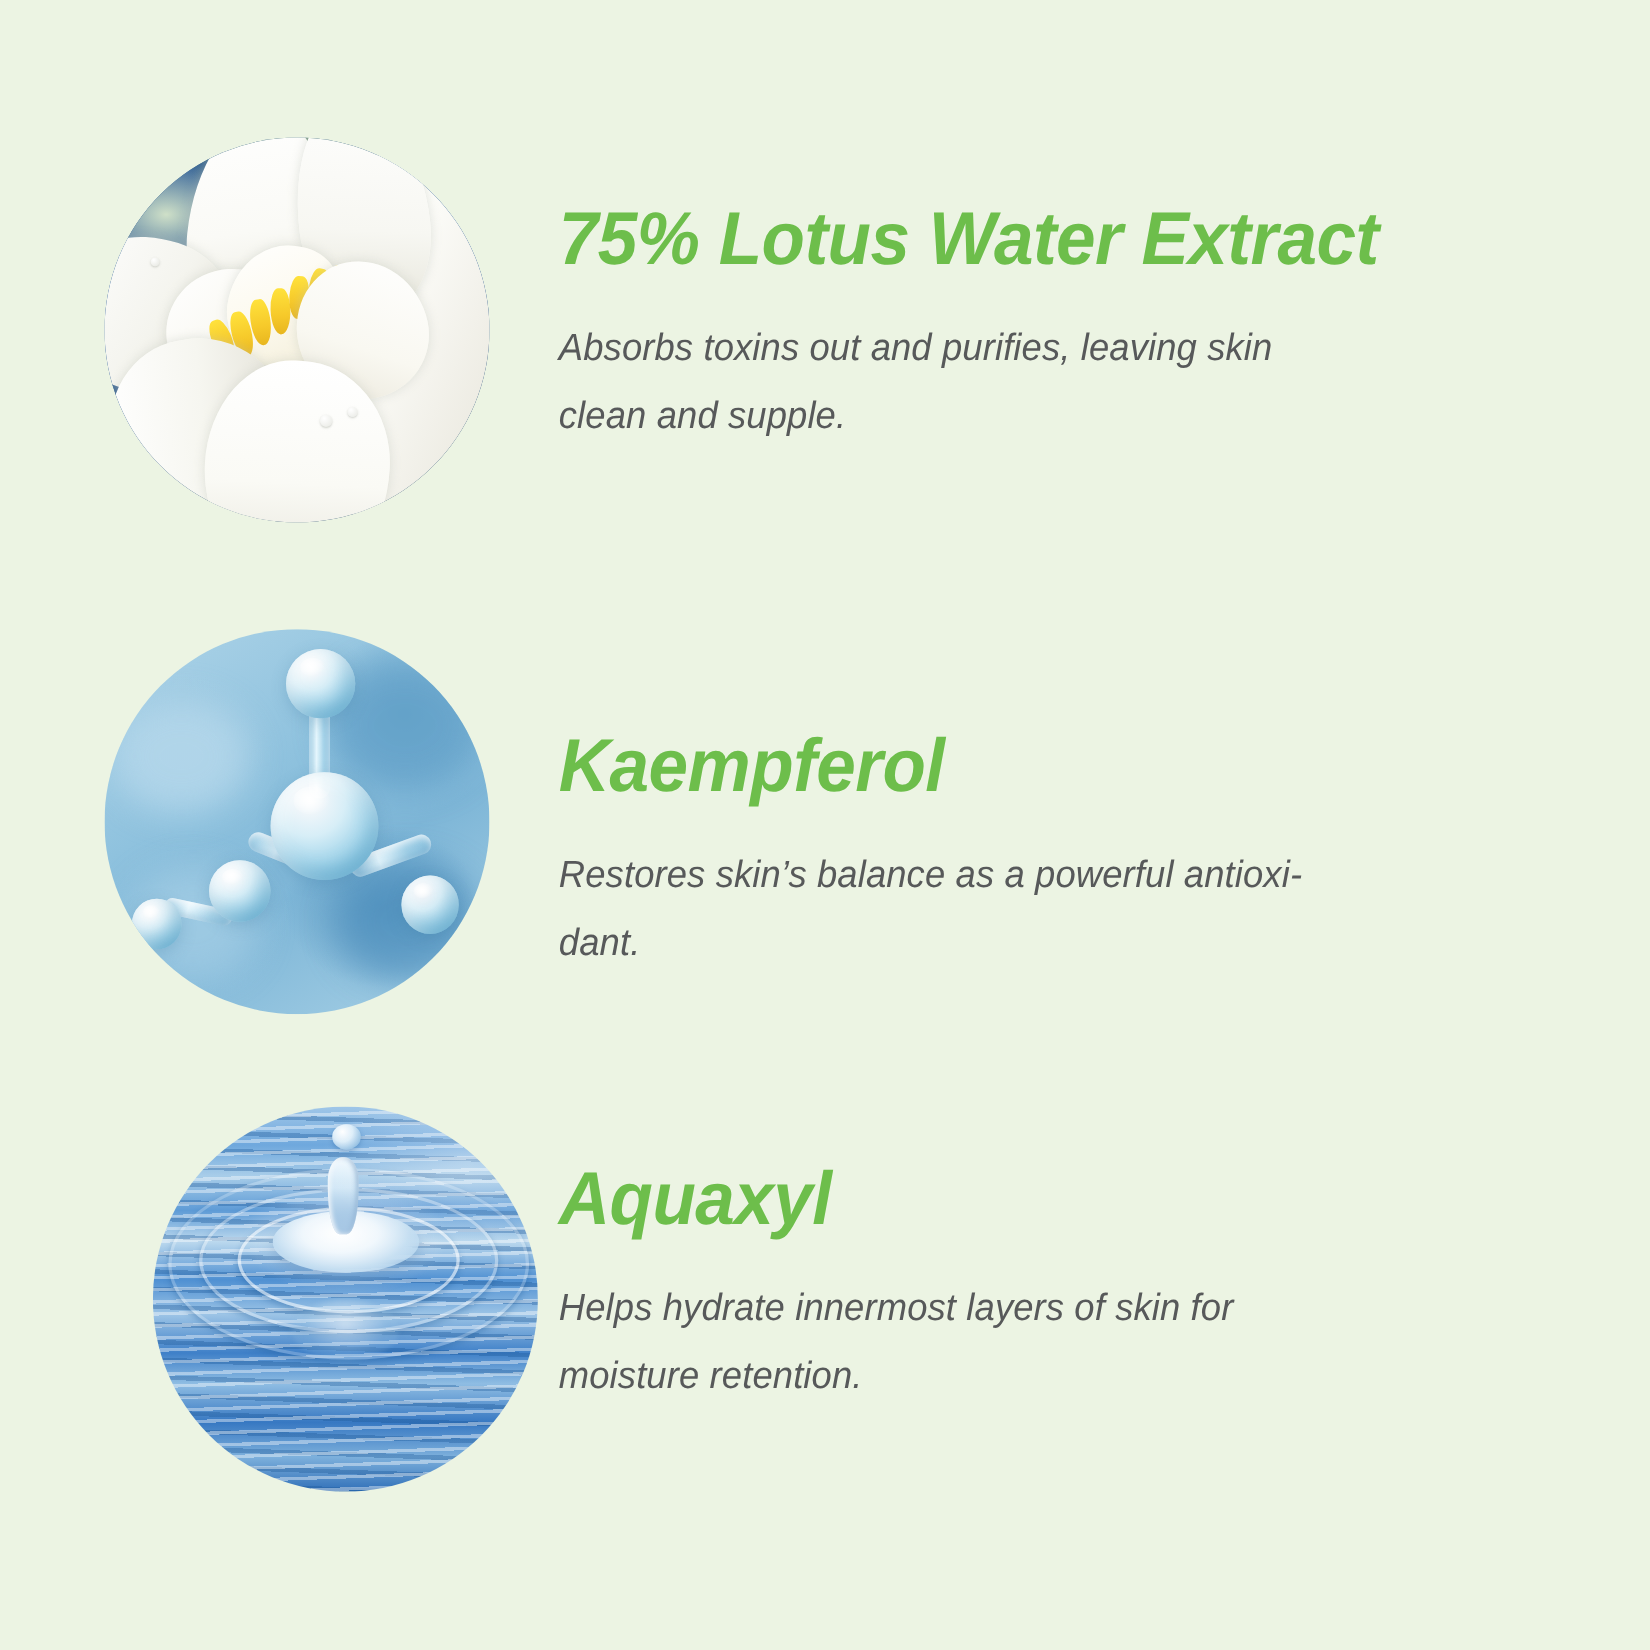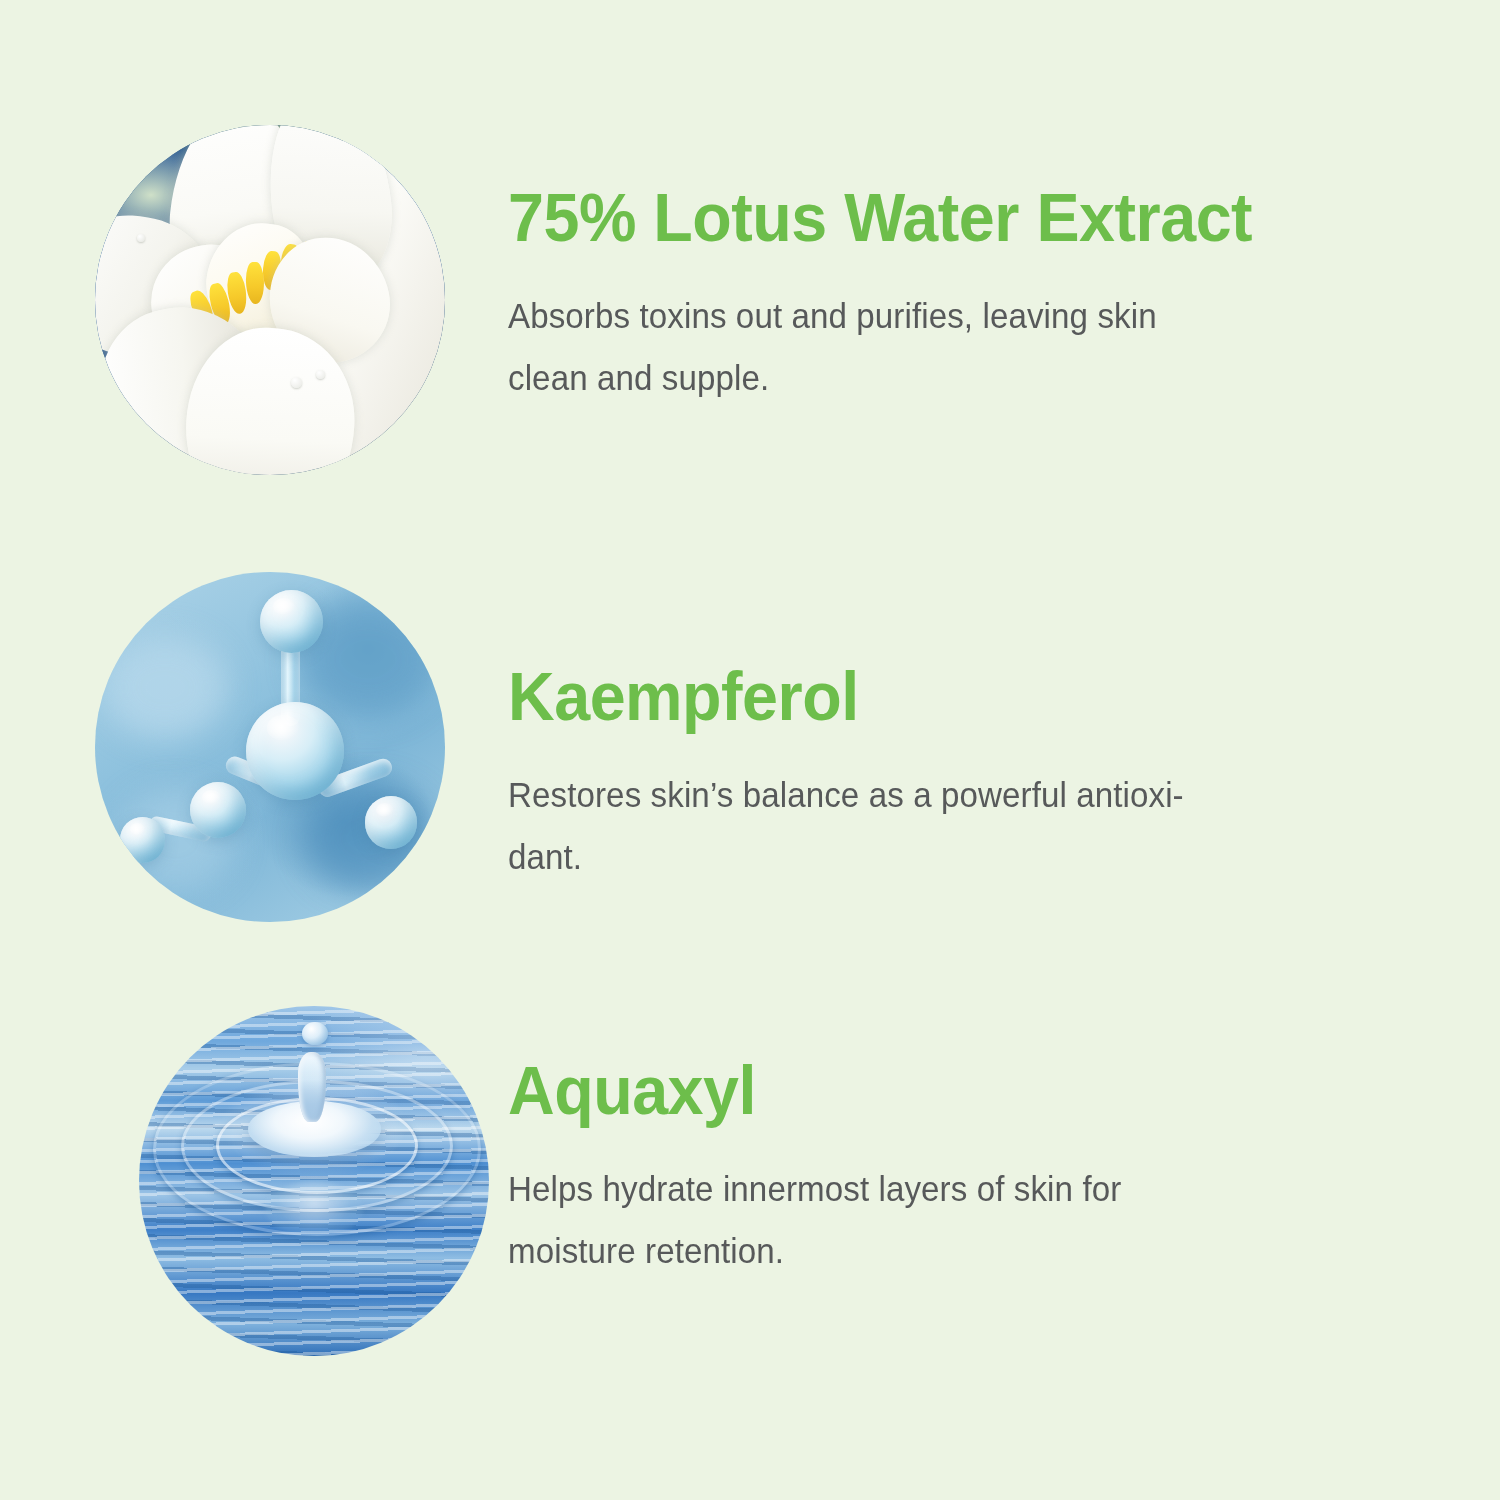--- a/index.html
+++ b/index.html
@@ -18,20 +18,21 @@
     width: 1500px;
     height: 1500px;
     background: #ECF4E3;
   }
 
   
   .row {
     position: absolute;
     left: 0;
     width: 1500px;
+    font-style: italic;
   }
   #row-0 { top: 125px; }
   #row-1 { top: 572px; }
   #row-2 { top: 1006px; padding-left: 44px; }
 
   .media {
     position: absolute;
     left: 95px;
     top: 0;
     width: 350px;

